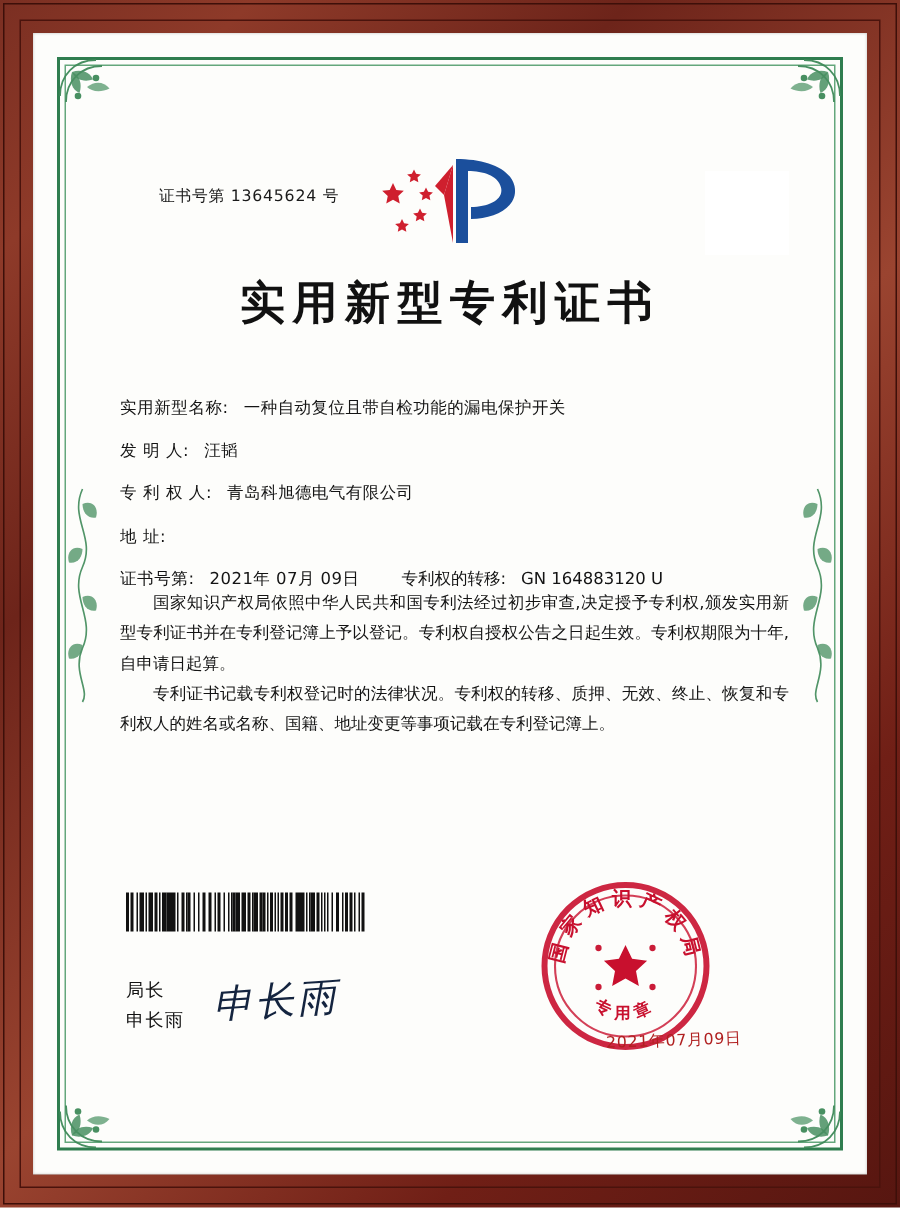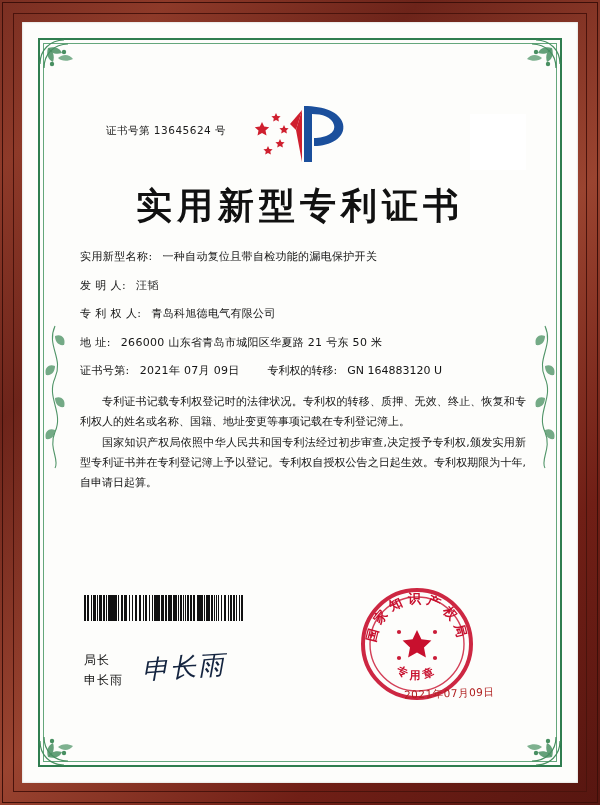--- a/index.html
+++ b/index.html
@@ -126,29 +126,29 @@
     left: 50%; top: 38px;
     transform: translateX(-50%);
     width: 112px; height: 68px;
   }
 
   .title {
     position: absolute;
     left: 0; right: 0; top: 120px;
     text-align: center;
     font-family: "DejaVu Sans", sans-serif;
-    font-size: 36px;
+    font-size: 30px;
     font-weight: bold;
     letter-spacing: 5px;
     color: #111;
   }
 
   .fields {
     position: absolute;
-    left: 14px; right: 6px; top: 187px;
+    left: 14px; right: 6px; top: 202px;
   }
   .field {
     display: flex;
     align-items: baseline;
     margin-bottom: 13.5px;
     font-size: 11px;
     font-family: "DejaVu Sans", sans-serif;
     color: #141414;
   }
   .field .lbl {
@@ -338,33 +338,32 @@
         <div class="field">
           <span class="lbl">发 明 人:</span>
           <span class="val">汪韬</span>
         </div>
         <div class="field">
           <span class="lbl">专 利 权 人:</span>
           <span class="val">青岛科旭德电气有限公司</span>
         </div>
         <div class="field">
           <span class="lbl">地        址:</span>
-          <span class="val">266000 山东省青岛市城阳区华夏路 21 号东 50 米</span>
         </div>
         <div class="field">
           <span class="lbl">证书号第:</span>
           <span class="val">2021年 07月 09日</span>
           <span class="lbl2">专利权的转移:</span>
           <span class="val2">GN 164883120 U</span>
         </div>
       </div>
 
       <div class="para-block">
+        <div class="para">国家知识产权局依照中华人民共和国专利法经过初步审查,决定授予专利权,颁发实用新型专利证书并在专利登记簿上予以登记。专利权自授权公告之日起生效。专利权期限为十年,自申请日起算。</div>
         <div class="para">专利证书记载专利权登记时的法律状况。专利权的转移、质押、无效、终止、恢复和专利权人的姓名或名称、国籍、地址变更等事项记载在专利登记簿上。</div>
-        <div class="para">国家知识产权局依照中华人民共和国专利法经过初步审查,决定授予专利权,颁发实用新型专利证书并在专利登记簿上予以登记。专利权自授权公告之日起生效。专利权期限为十年,自申请日起算。</div>
       </div>
 
       <div class="barcode" id="barcode">
           <i style="width:2px"></i>
           <i style="width:2px;background:transparent"></i>
           <i style="width:3px"></i>
           <i style="width:2px;background:transparent"></i>
           <i style="width:1px"></i>
           <i style="width:2px;background:transparent"></i>
           <i style="width:3px"></i>

